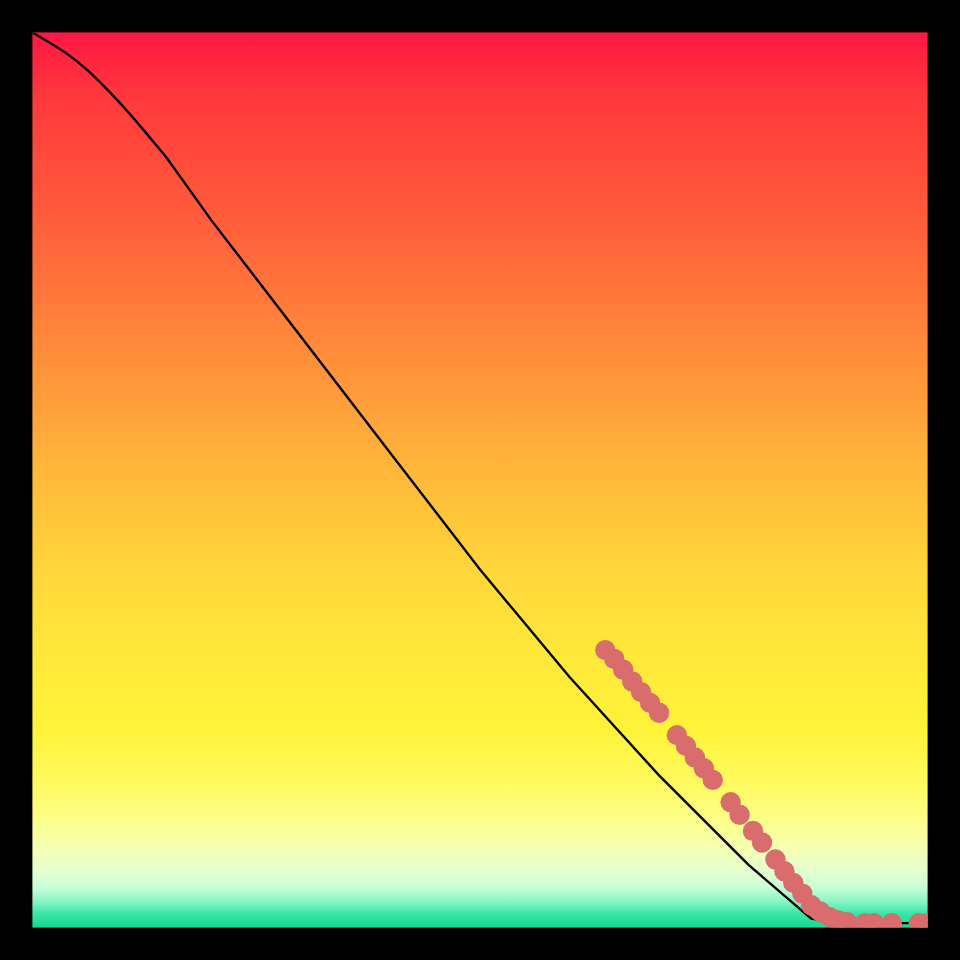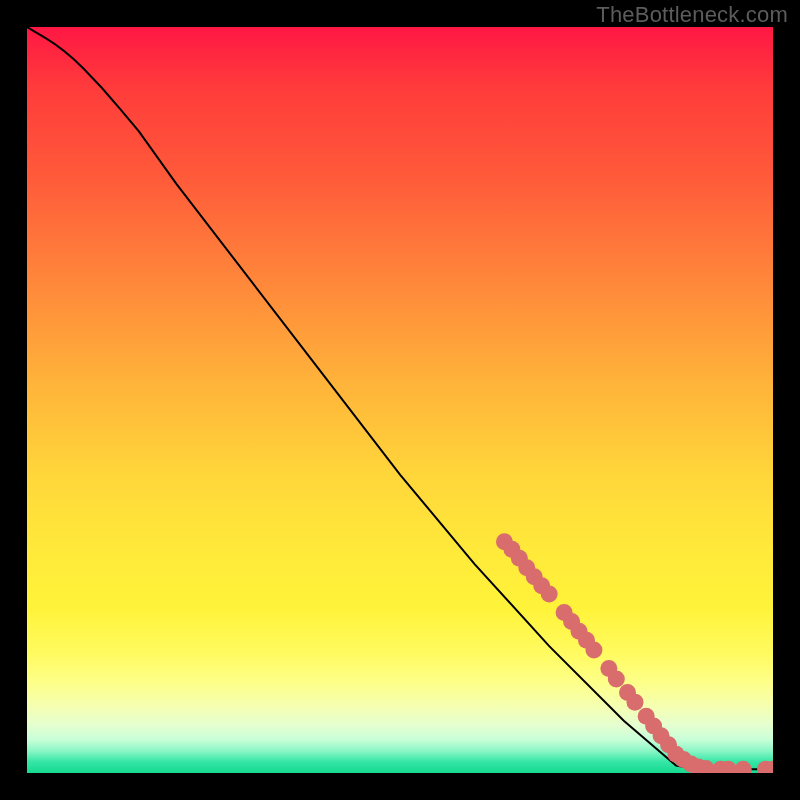--- a/index.html
+++ b/index.html
@@ -60,21 +60,20 @@
     left: 0;
     top: 0;
     width: 746px;
     height: 746px;
   }
 </style>
 </head>
 <body>
 
 <div class="frame">
-  <div class="watermark">TheBottleneck.com</div>
   <div class="plot">
     <svg class="overlay" viewBox="0 0 746 746" preserveAspectRatio="none">
       <path id="curve-path" fill="none" stroke="#000000" stroke-width="2" stroke-linecap="round" d="M 0 0 Q 0 0 18.650000000000002 11.189999999999998 Q 37.300000000000004 22.379999999999995 55.95 41.02999999999997 Q 74.60000000000001 59.67999999999995 93.25 82.06 L 111.89999999999999 104.44000000000005 L 149.20000000000002 156.65999999999997 L 223.79999999999998 253.64 L 298.40000000000003 350.62 L 373 447.59999999999997 L 447.59999999999997 537.12 L 522.1999999999999 619.18 L 596.8000000000001 693.78 L 649.02 738.54 L 671.4 742.27 L 746 742.27"></path>
       <g id="scatter-group">
           <circle cx="477.44" cy="514.74" r="8.5" fill="#d96c6c"></circle>
           <circle cx="484.90000000000003" cy="522.2" r="8.5" fill="#d96c6c"></circle>
           <circle cx="492.36" cy="531.152" r="8.5" fill="#d96c6c"></circle>
           <circle cx="499.82000000000005" cy="540.85" r="8.5" fill="#d96c6c"></circle>
           <circle cx="507.28000000000003" cy="549.802" r="8.5" fill="#d96c6c"></circle>
           <circle cx="514.74" cy="558.754" r="8.5" fill="#d96c6c"></circle>

